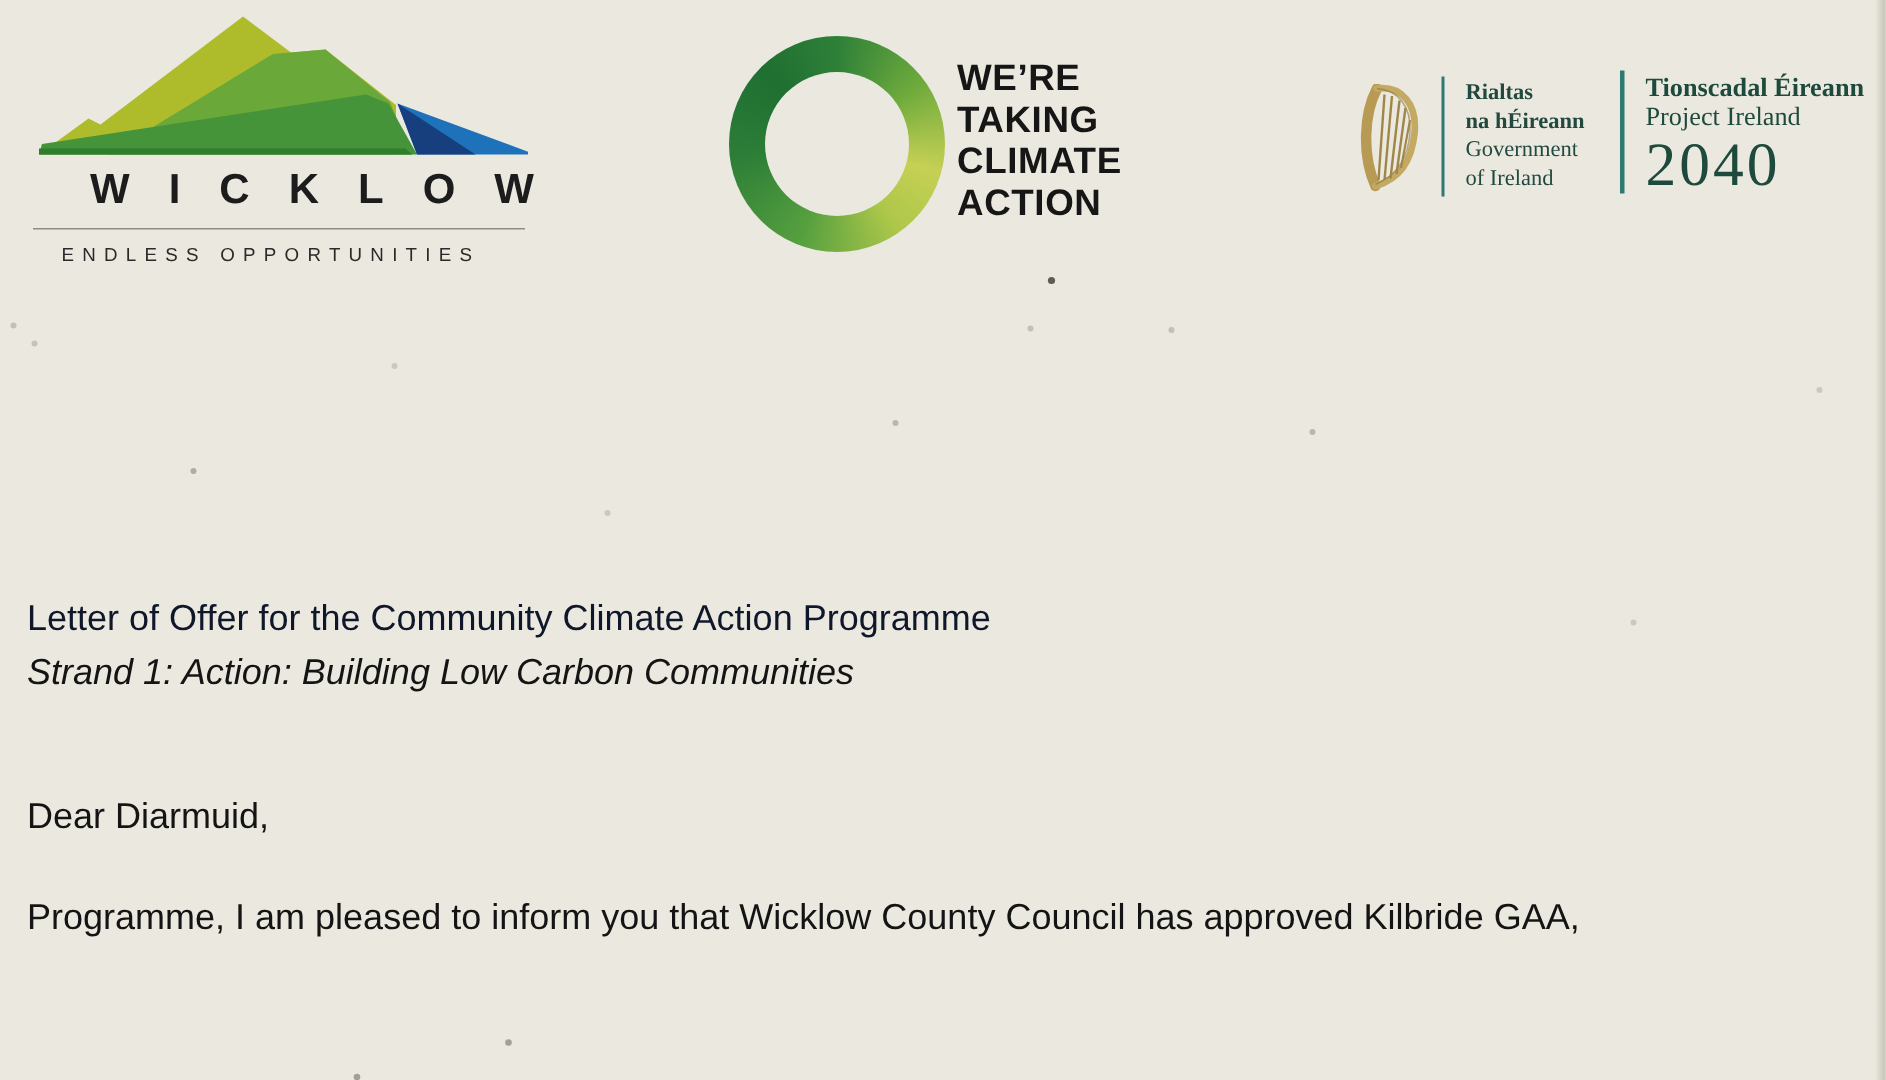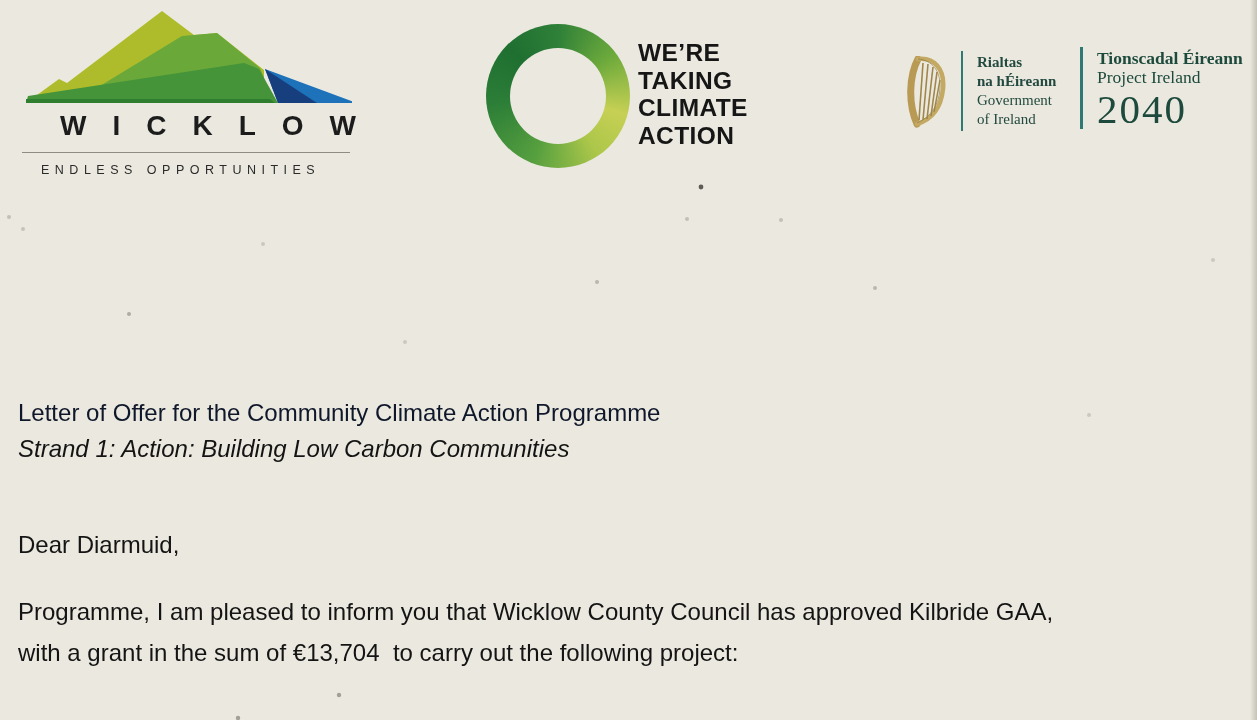--- a/index.html
+++ b/index.html
@@ -163,19 +163,18 @@
       <div class="year">2040</div>
     </div>
   </div>
 
   <div class="letter">
     <div class="letter-title">Letter of Offer for the Community Climate Action Programme</div>
     <div class="letter-subtitle">Strand 1: Action: Building Low Carbon Communities</div>
     <div class="salutation">Dear Diarmuid,</div>
     <div class="body-para">
       <div class="body-line">Programme, I am pleased to inform you that Wicklow County Council has approved Kilbride GAA,</div>
-      <div class="body-line">with a grant in the sum of €13,704  to carry out the following project:</div>
     </div>
   </div>
 
   <div class="specks"></div>
   <div class="edge-shade"></div>
 </div>
 
 </body></html>

